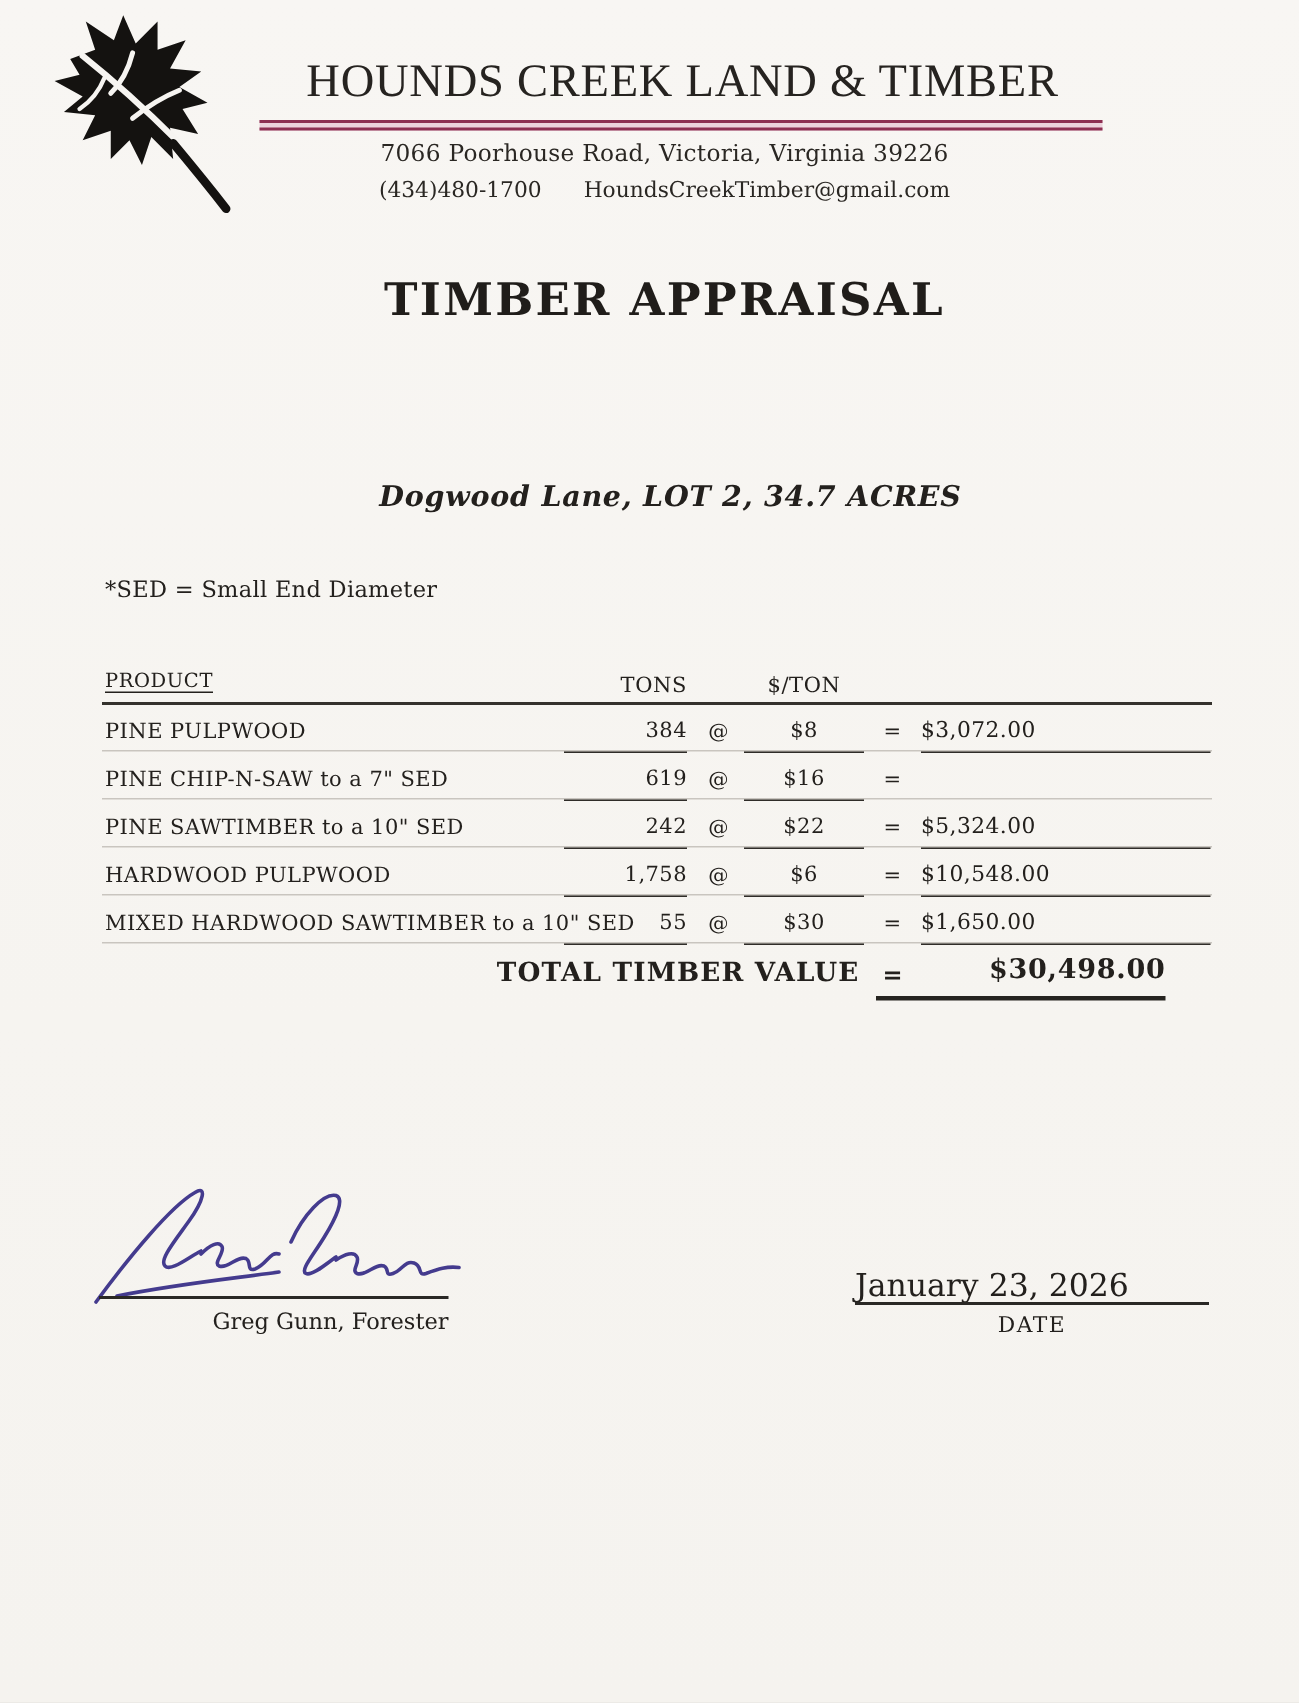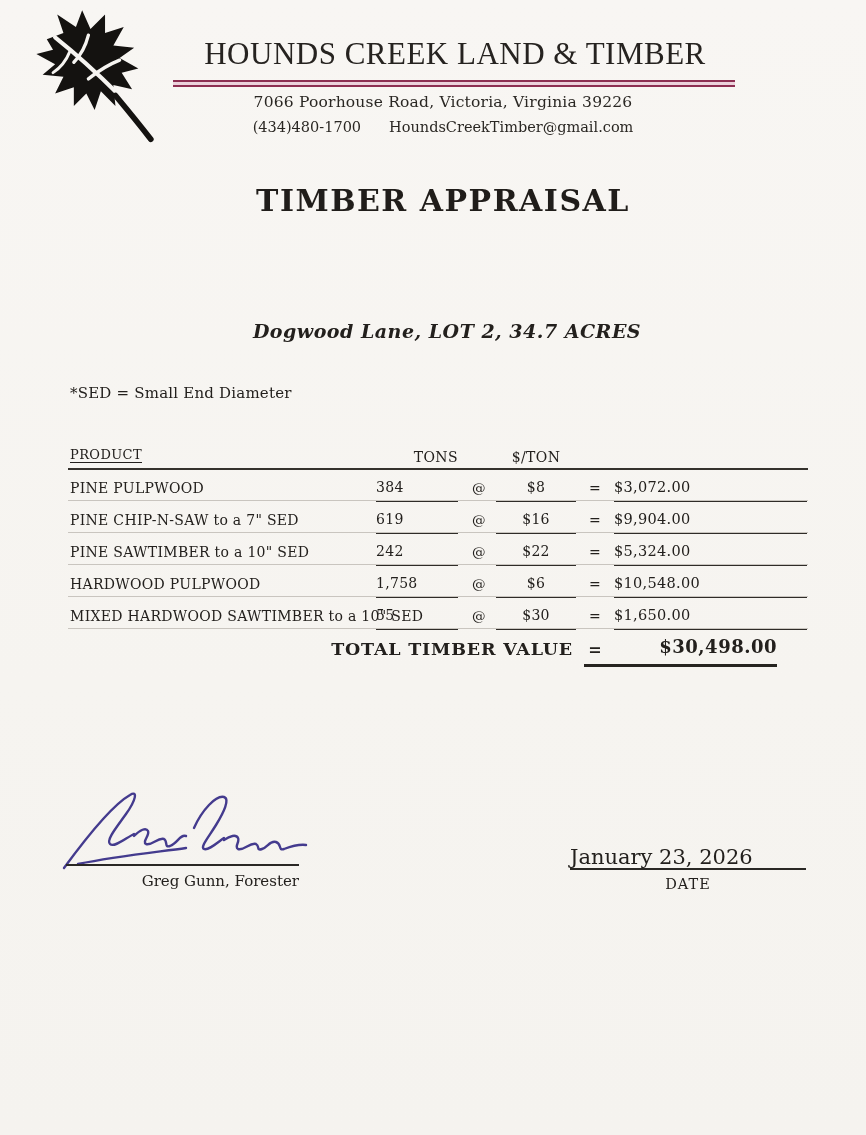--- a/index.html
+++ b/index.html
@@ -44,21 +44,21 @@
   
   .ttable{left:68px; top:445px; width:740px;}
   .thead{position:relative; height:23px; border-bottom:2px solid #35322d;}
   .thead .h-prod{position:absolute; left:2px; bottom:6px; font-size:13px; letter-spacing:0.4px; text-decoration:underline; text-underline-offset:3px; text-decoration-thickness:1px;}
   .thead .h-tons{position:absolute; left:308px; width:82px; bottom:3px; text-align:right; font-size:14px; letter-spacing:0.4px;}
   .thead .h-pton{position:absolute; left:428px; width:80px; bottom:3px; text-align:center; font-size:14px; letter-spacing:0.4px;}
   .trow{position:relative; height:32px;}
   .trow::after{content:""; position:absolute; left:0; right:0; bottom:1px; height:1px; background:#c9c5bf;}
   .trow .cell{position:absolute; bottom:0; padding-bottom:6px; font-size:14px; letter-spacing:0.3px; white-space:nowrap;}
   .trow .c-prod{left:2px; border-bottom:none;}
-  .trow .c-tons{left:308px; width:82px; text-align:left; border-bottom:2px solid #2f2c28; padding-bottom:5px;}
+  .trow .c-tons{left:308px; width:82px; text-align:right; border-bottom:2px solid #2f2c28; padding-bottom:5px;}
   .trow .c-at{left:400px; width:22px; text-align:center; font-size:13.5px;}
   .trow .c-price{left:428px; width:80px; text-align:center; border-bottom:2px solid #2f2c28; padding-bottom:5px;}
   .trow .c-eq{left:518px; width:18px; text-align:center;}
   .trow .c-amt{left:546px; width:193px; font-size:14.5px; border-bottom:2px solid #2f2c28; padding-bottom:5px;}
   .total-row{position:relative; height:37px;}
   .total-row .t-label{position:absolute; left:0; width:505px; bottom:8px; text-align:right; font-size:17.5px; font-weight:bold; letter-spacing:0.8px;}
   .total-row .t-eq{position:absolute; left:518px; width:18px; bottom:8px; text-align:center; font-size:16px; font-weight:bold;}
   .total-row .t-amt{position:absolute; left:516px; width:193px; bottom:0; padding-bottom:7px; text-align:right; font-size:18px; font-weight:bold; letter-spacing:0.5px; border-bottom:3px solid #262420;}
   
   .sig-svg{left:58px; top:790px; width:252px; height:80px;}
@@ -108,21 +108,20 @@
       <span class="cell c-eq">=</span>
       <span class="cell c-amt">$3,072.00</span>
     </div>
 
     <div class="trow">
       <span class="cell c-prod">PINE CHIP-N-SAW to a 7" SED</span>
       <span class="cell c-tons">619</span>
       <span class="cell c-at">@</span>
       <span class="cell c-price">$16</span>
       <span class="cell c-eq">=</span>
-      <span class="cell c-amt">$9,904.00</span>
     </div>
 
     <div class="trow">
       <span class="cell c-prod">PINE SAWTIMBER to a 10" SED</span>
       <span class="cell c-tons">242</span>
       <span class="cell c-at">@</span>
       <span class="cell c-price">$22</span>
       <span class="cell c-eq">=</span>
       <span class="cell c-amt">$5,324.00</span>
     </div>

